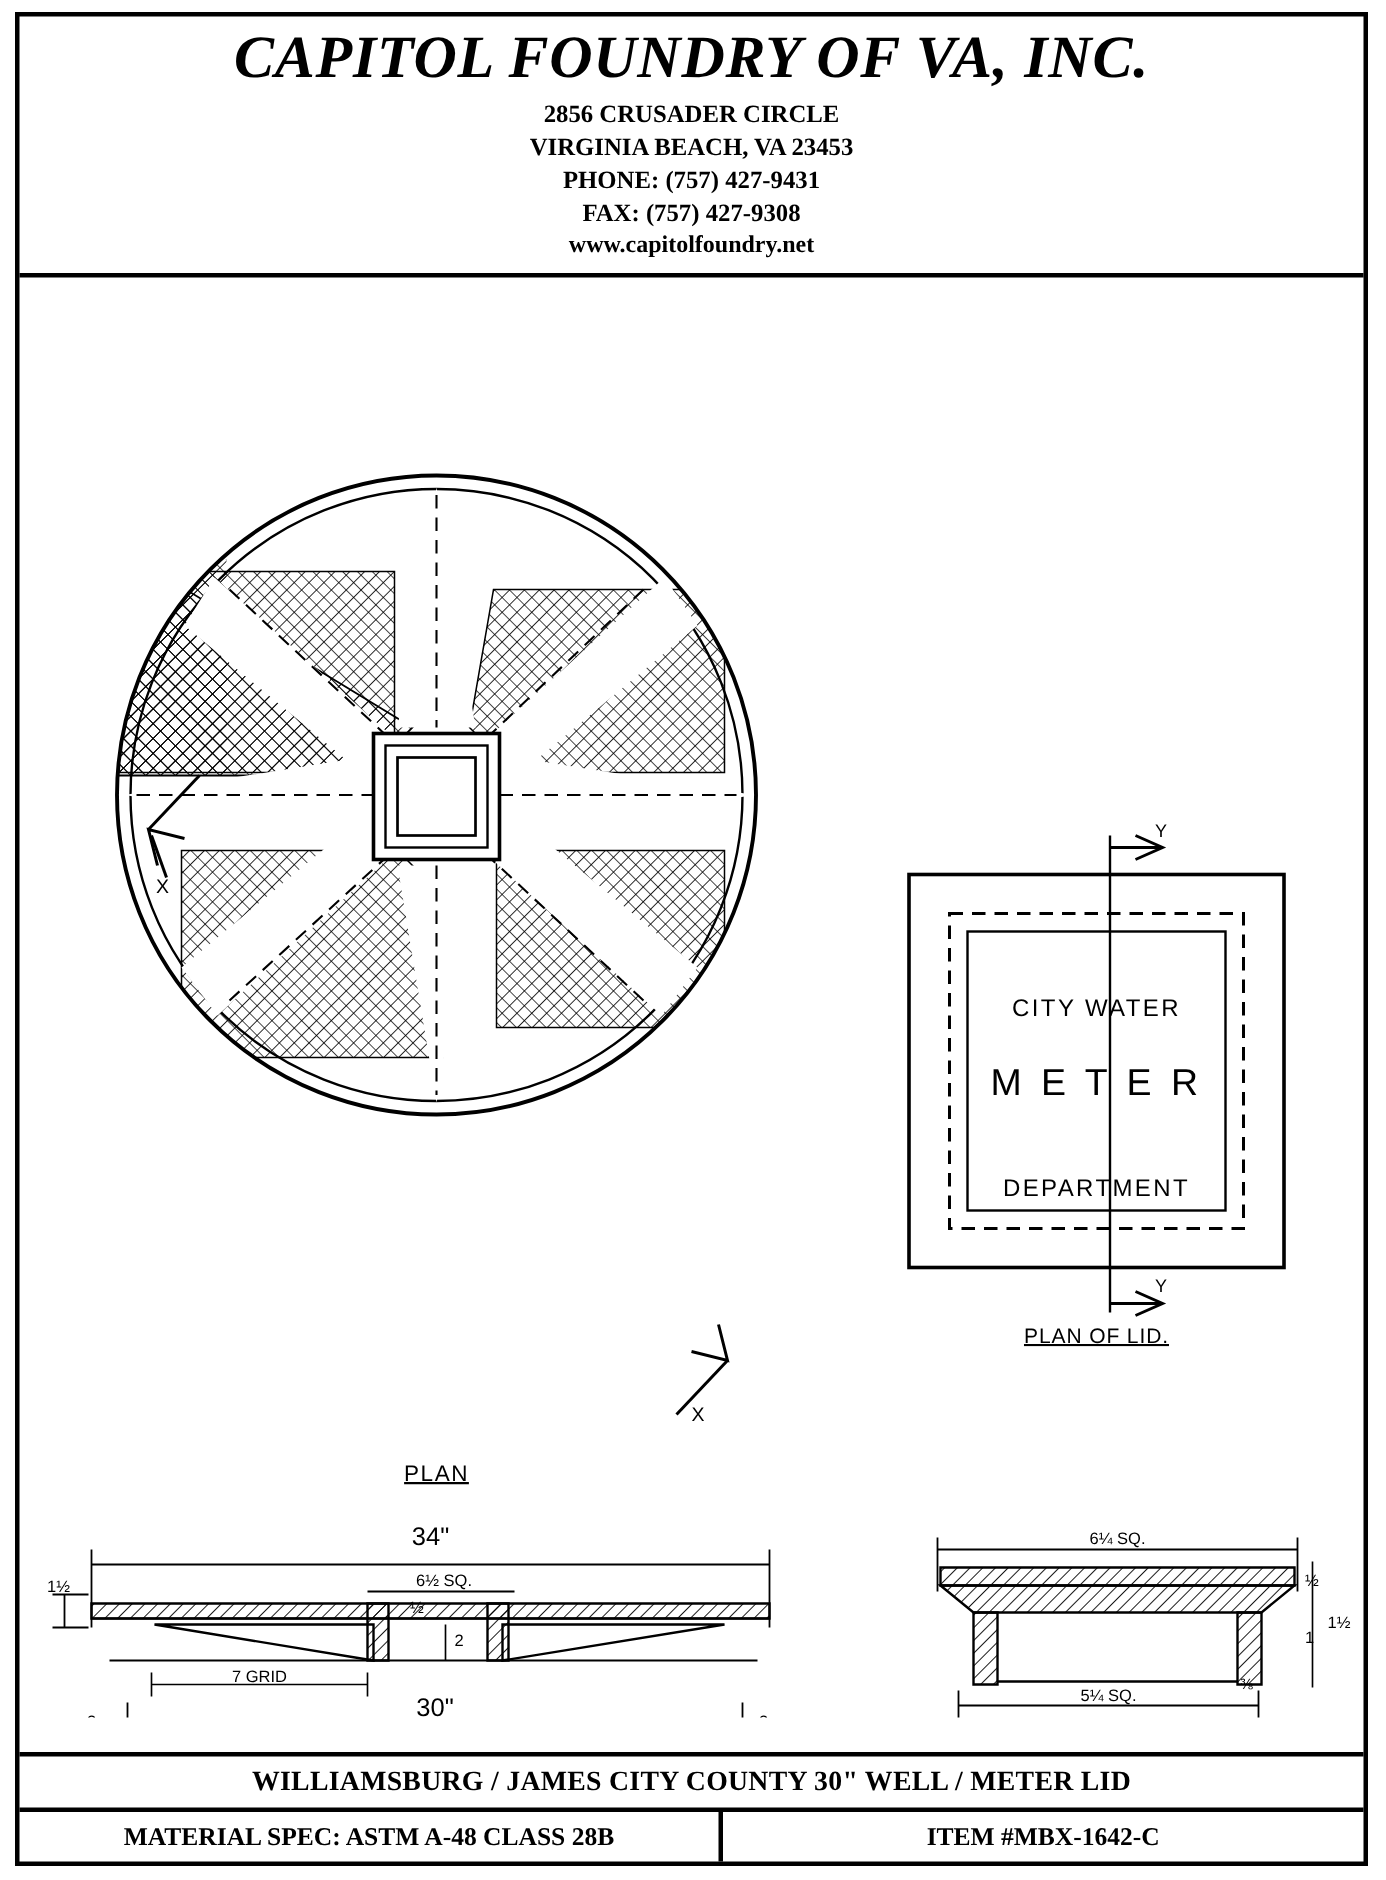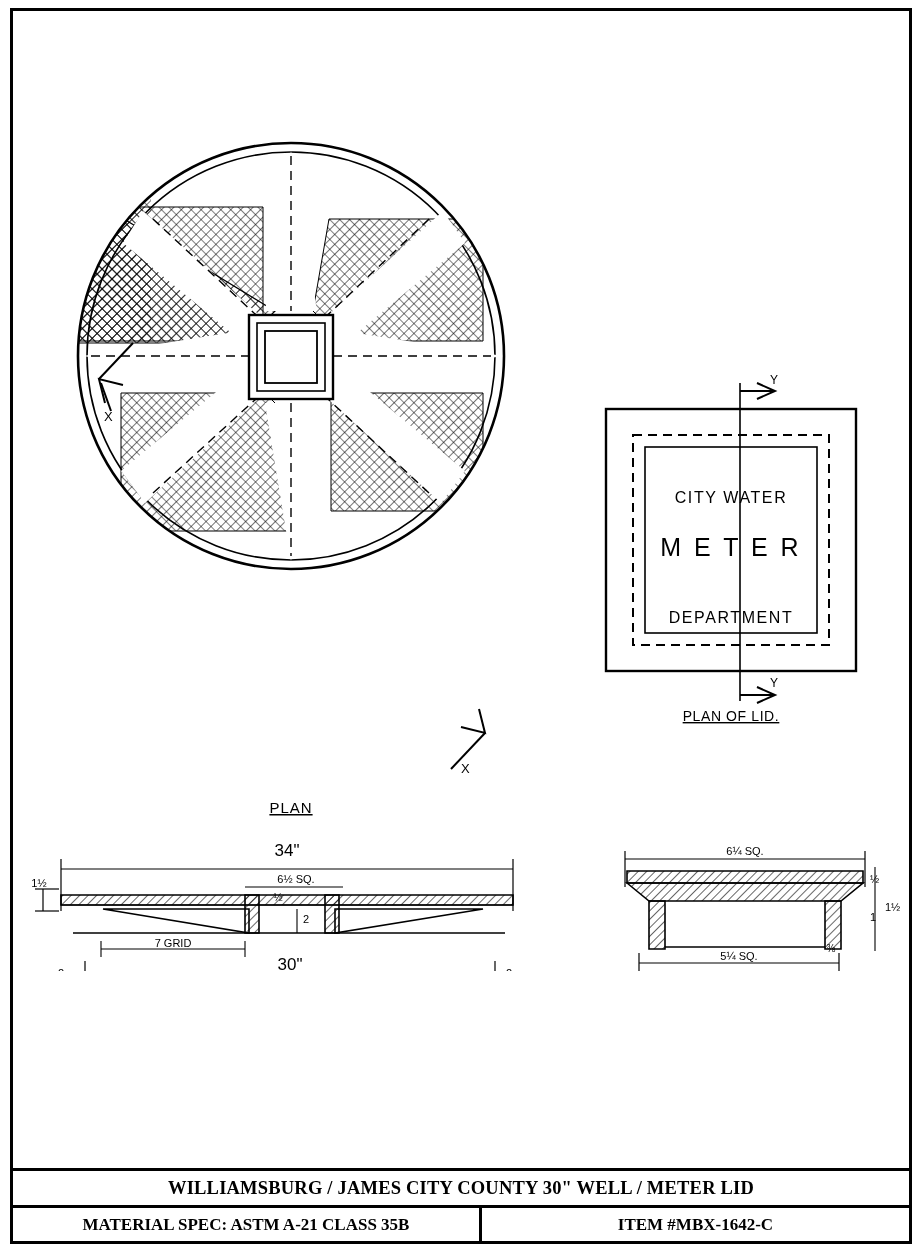--- a/index.html
+++ b/index.html
@@ -97,20 +97,30 @@
   }
   .lbl {
     font-family: "Liberation Sans", sans-serif;
   }
 </style>
 </head>
 <body>
 
 <div class="sheet">
 
+  <div class="header">
+    <div class="company">CAPITOL FOUNDRY OF VA, INC.</div>
+    <div class="addr">
+      <div>2856 CRUSADER CIRCLE</div>
+      <div>VIRGINIA BEACH, VA 23453</div>
+      <div>PHONE: (757) 427-9431</div>
+      <div>FAX: (757) 427-9308</div>
+      <div class="www">www.capitolfoundry.net</div>
+    </div>
+  </div>
 
   <div class="drawing">
     <svg class="dwg-svg" width="896" height="960" viewBox="0 0 896 960">
       <defs>
         <pattern id="hatchgrid" width="7" height="7" patternUnits="userSpaceOnUse" patternTransform="rotate(45)">
           <path d="M0 0 L0 7 M0 0 L7 0" stroke="#000" stroke-width="1.1" fill="none"></path>
         </pattern>
         <pattern id="diag" width="6" height="6" patternUnits="userSpaceOnUse" patternTransform="rotate(45)">
           <path d="M0 0 L0 6" stroke="#000" stroke-width="1.2" fill="none"></path>
         </pattern>
@@ -268,18 +278,18 @@
         <text class="lbl" x="818" y="941" font-size="10" text-anchor="middle">⅜</text>
 
         <text class="lbl" x="730" y="982" font-size="14" text-anchor="middle" text-decoration="underline" letter-spacing="0.6">SECTION-YY</text>
       </g>
     </svg>
   </div>
 
   <div class="footer">
     <div class="foot-row-1">WILLIAMSBURG / JAMES CITY COUNTY 30" WELL / METER LID</div>
     <div class="foot-row-2">
-      <div class="foot-cell left">MATERIAL SPEC:  ASTM A-21 CLASS 35B</div>
+      <div class="foot-cell left">MATERIAL SPEC:  ASTM A-48 CLASS 28B</div>
       <div class="foot-cell right">ITEM #MBX-1642-C</div>
     </div>
   </div>
 
 </div>
 
 </body></html>

